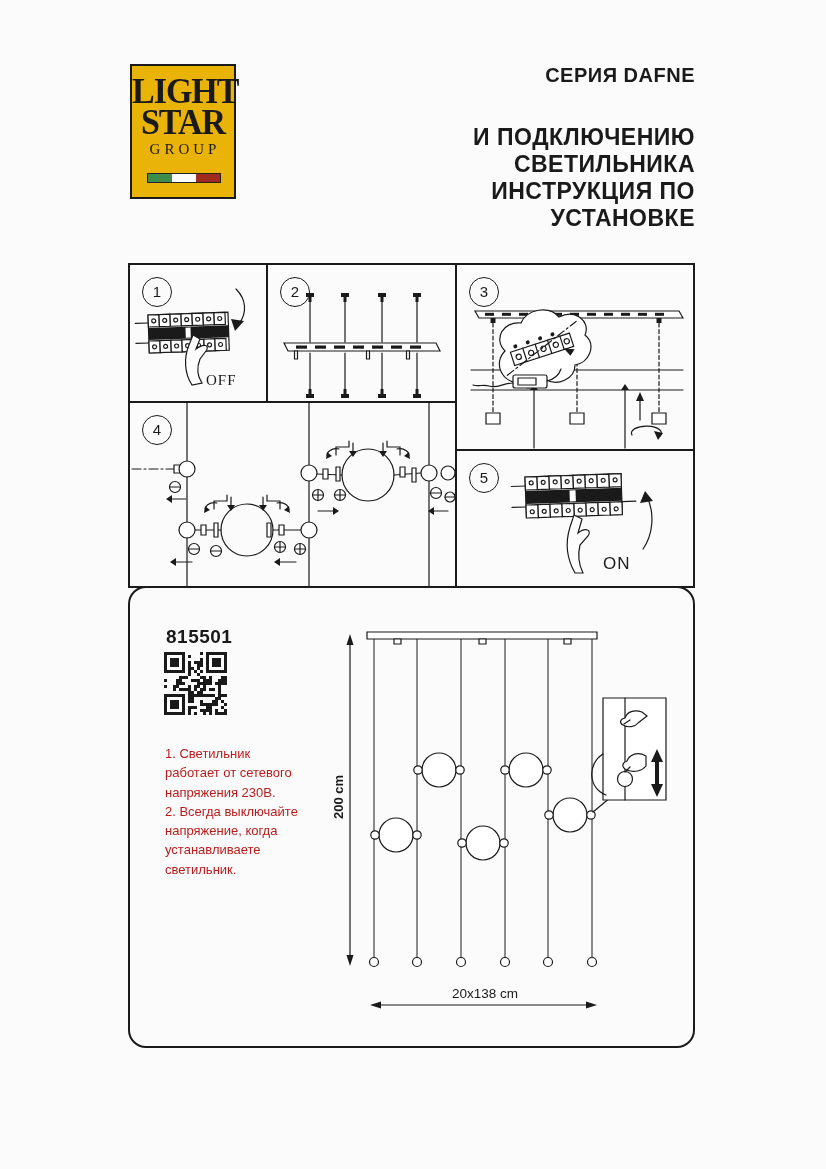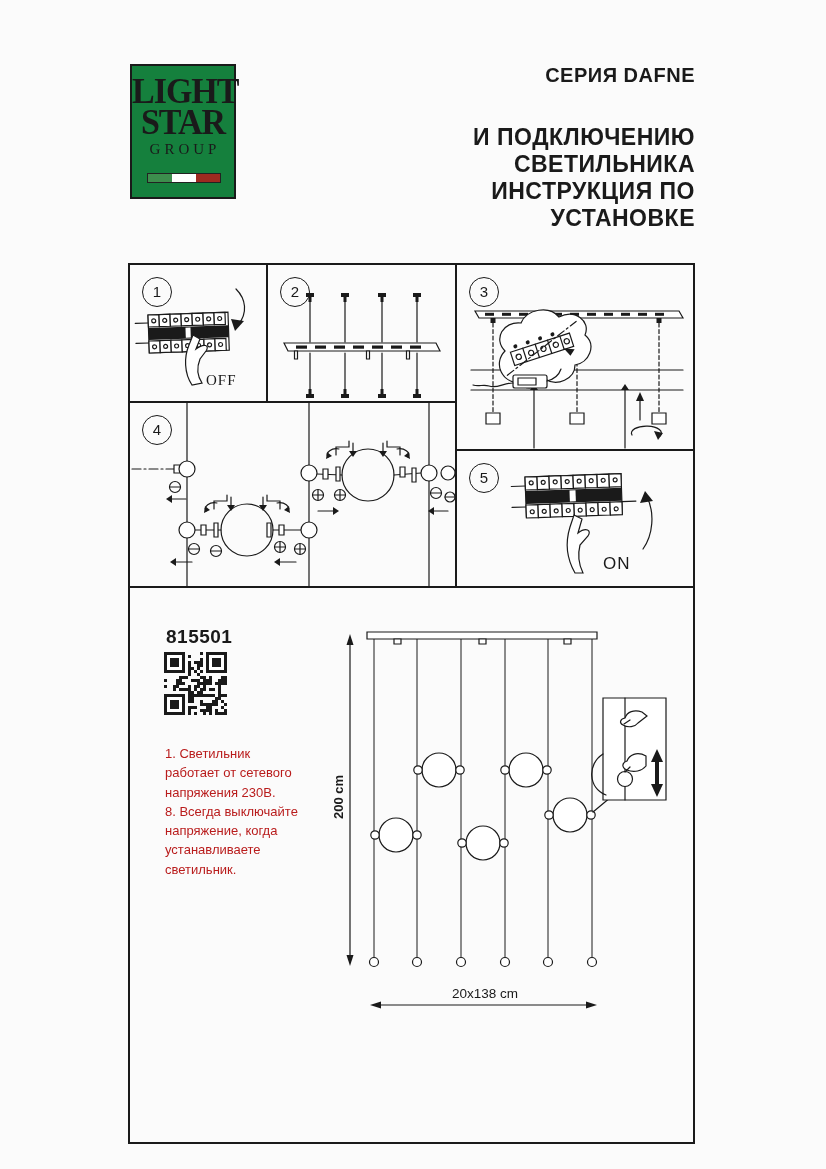--- a/index.html
+++ b/index.html
@@ -5,40 +5,40 @@
   html,body{margin:0;padding:0;}
   body{width:826px;height:1169px;background:#fbfbfb;font-family:"Liberation Sans",sans-serif;color:#1a1a1a;position:relative;overflow:hidden;}
   .abs{position:absolute;}
   svg{display:block;}
   svg *{vector-effect:non-scaling-stroke;}
   .ink{stroke:#1a1a1a;fill:none;stroke-width:1.2;stroke-linecap:round;}
   .fill{fill:#1a1a1a;stroke:none;}
   .wh{fill:#ffffff;stroke:#1a1a1a;stroke-width:1.2;}
 
   
-  .logo-box{left:130px;top:64px;width:102px;height:131px;border:2px solid #1a1a1a;background:#15803d;text-align:center;}
+  .logo-box{left:130px;top:64px;width:102px;height:131px;border:2px solid #1a1a1a;background:#eab308;text-align:center;}
   .logo-w1,.logo-w2{font-family:"Liberation Serif",serif;font-weight:700;font-size:34px;line-height:.92;letter-spacing:-1px;transform:scaleY(1.05);}
   .logo-w1{margin-top:9px;}
   .logo-w3{font-family:"Liberation Serif",serif;font-size:15px;letter-spacing:4px;margin-top:3px;margin-left:4px;}
   .flag{position:absolute;left:15px;right:13px;bottom:14px;height:8px;border:1px solid #222;display:flex;}
   .flag div{flex:1;}
   .title-block{left:340px;top:62px;width:355px;text-align:right;font-weight:700;}
   .t-small{font-size:20px;line-height:26px;letter-spacing:.5px;}
   .t-big{font-size:23px;line-height:27px;letter-spacing:.5px;}
   .t-gap{height:36px;}
 
   
   .panel{position:absolute;border:2px solid #1a1a1a;box-sizing:border-box;}
   .badge{position:absolute;left:12px;top:12px;width:28px;height:28px;border:1.4px solid #1a1a1a;border-radius:50%;text-align:center;line-height:28px;font-size:15px;font-weight:500;background:transparent;}
   .p1{left:128px;top:263px;width:140px;height:140px;}
   .p2{left:266px;top:263px;width:191px;height:140px;}
   .p3{left:455px;top:263px;width:240px;height:188px;}
   .p4{left:128px;top:401px;width:329px;height:187px;}
   .p5{left:455px;top:449px;width:240px;height:139px;}
-  .pbottom{left:128px;top:586px;width:567px;height:558px;}
+  .pbottom{left:128px;top:586px;width:567px;height:462px;border-radius:18px;}
 
   .switch-label{position:absolute;font-size:15px;letter-spacing:1px;color:#1a1a1a;}
 
   
   .art-num{left:36px;top:38px;font-size:19px;font-weight:700;letter-spacing:.5px;}
   .qr{left:34px;top:64px;width:63px;height:63px;}
   .notes{left:35px;top:156px;width:180px;font-size:13px;line-height:19.3px;color:#b91c1c;}
   .dim-v{left:174px;top:201px;width:70px;height:16px;text-align:center;font-size:13px;font-weight:700;transform:rotate(-90deg);}
   .dim-h{left:300px;top:398px;width:110px;text-align:center;font-size:13.5px;font-weight:400;}
 </style>
@@ -548,21 +548,21 @@
         <rect x="0" y="42" width="21" height="21" fill="#1a1a1a"></rect>
         <rect x="3" y="45" width="15" height="15" fill="#ffffff"></rect>
         <rect x="6" y="48" width="9" height="9" fill="#1a1a1a"></rect>
       </svg>
   </div>
 
   <div class="abs notes">
     <div>1. Светильник</div>
     <div>работает от сетевого</div>
     <div>напряжения 230В.</div>
-    <div>8. Всегда выключайте</div>
+    <div>2. Всегда выключайте</div>
     <div>напряжение, когда</div>
     <div>устанавливаете</div>
     <div>светильник.</div>
   </div>
 
   <svg class="abs" style="left:0;top:0;" width="563" height="458" viewBox="0 0 563 458">
 
     <g stroke="#1a1a1a" stroke-width="1">
       <line x1="244" y1="51" x2="244" y2="369"></line>
         <line x1="287" y1="51" x2="287" y2="369"></line>

